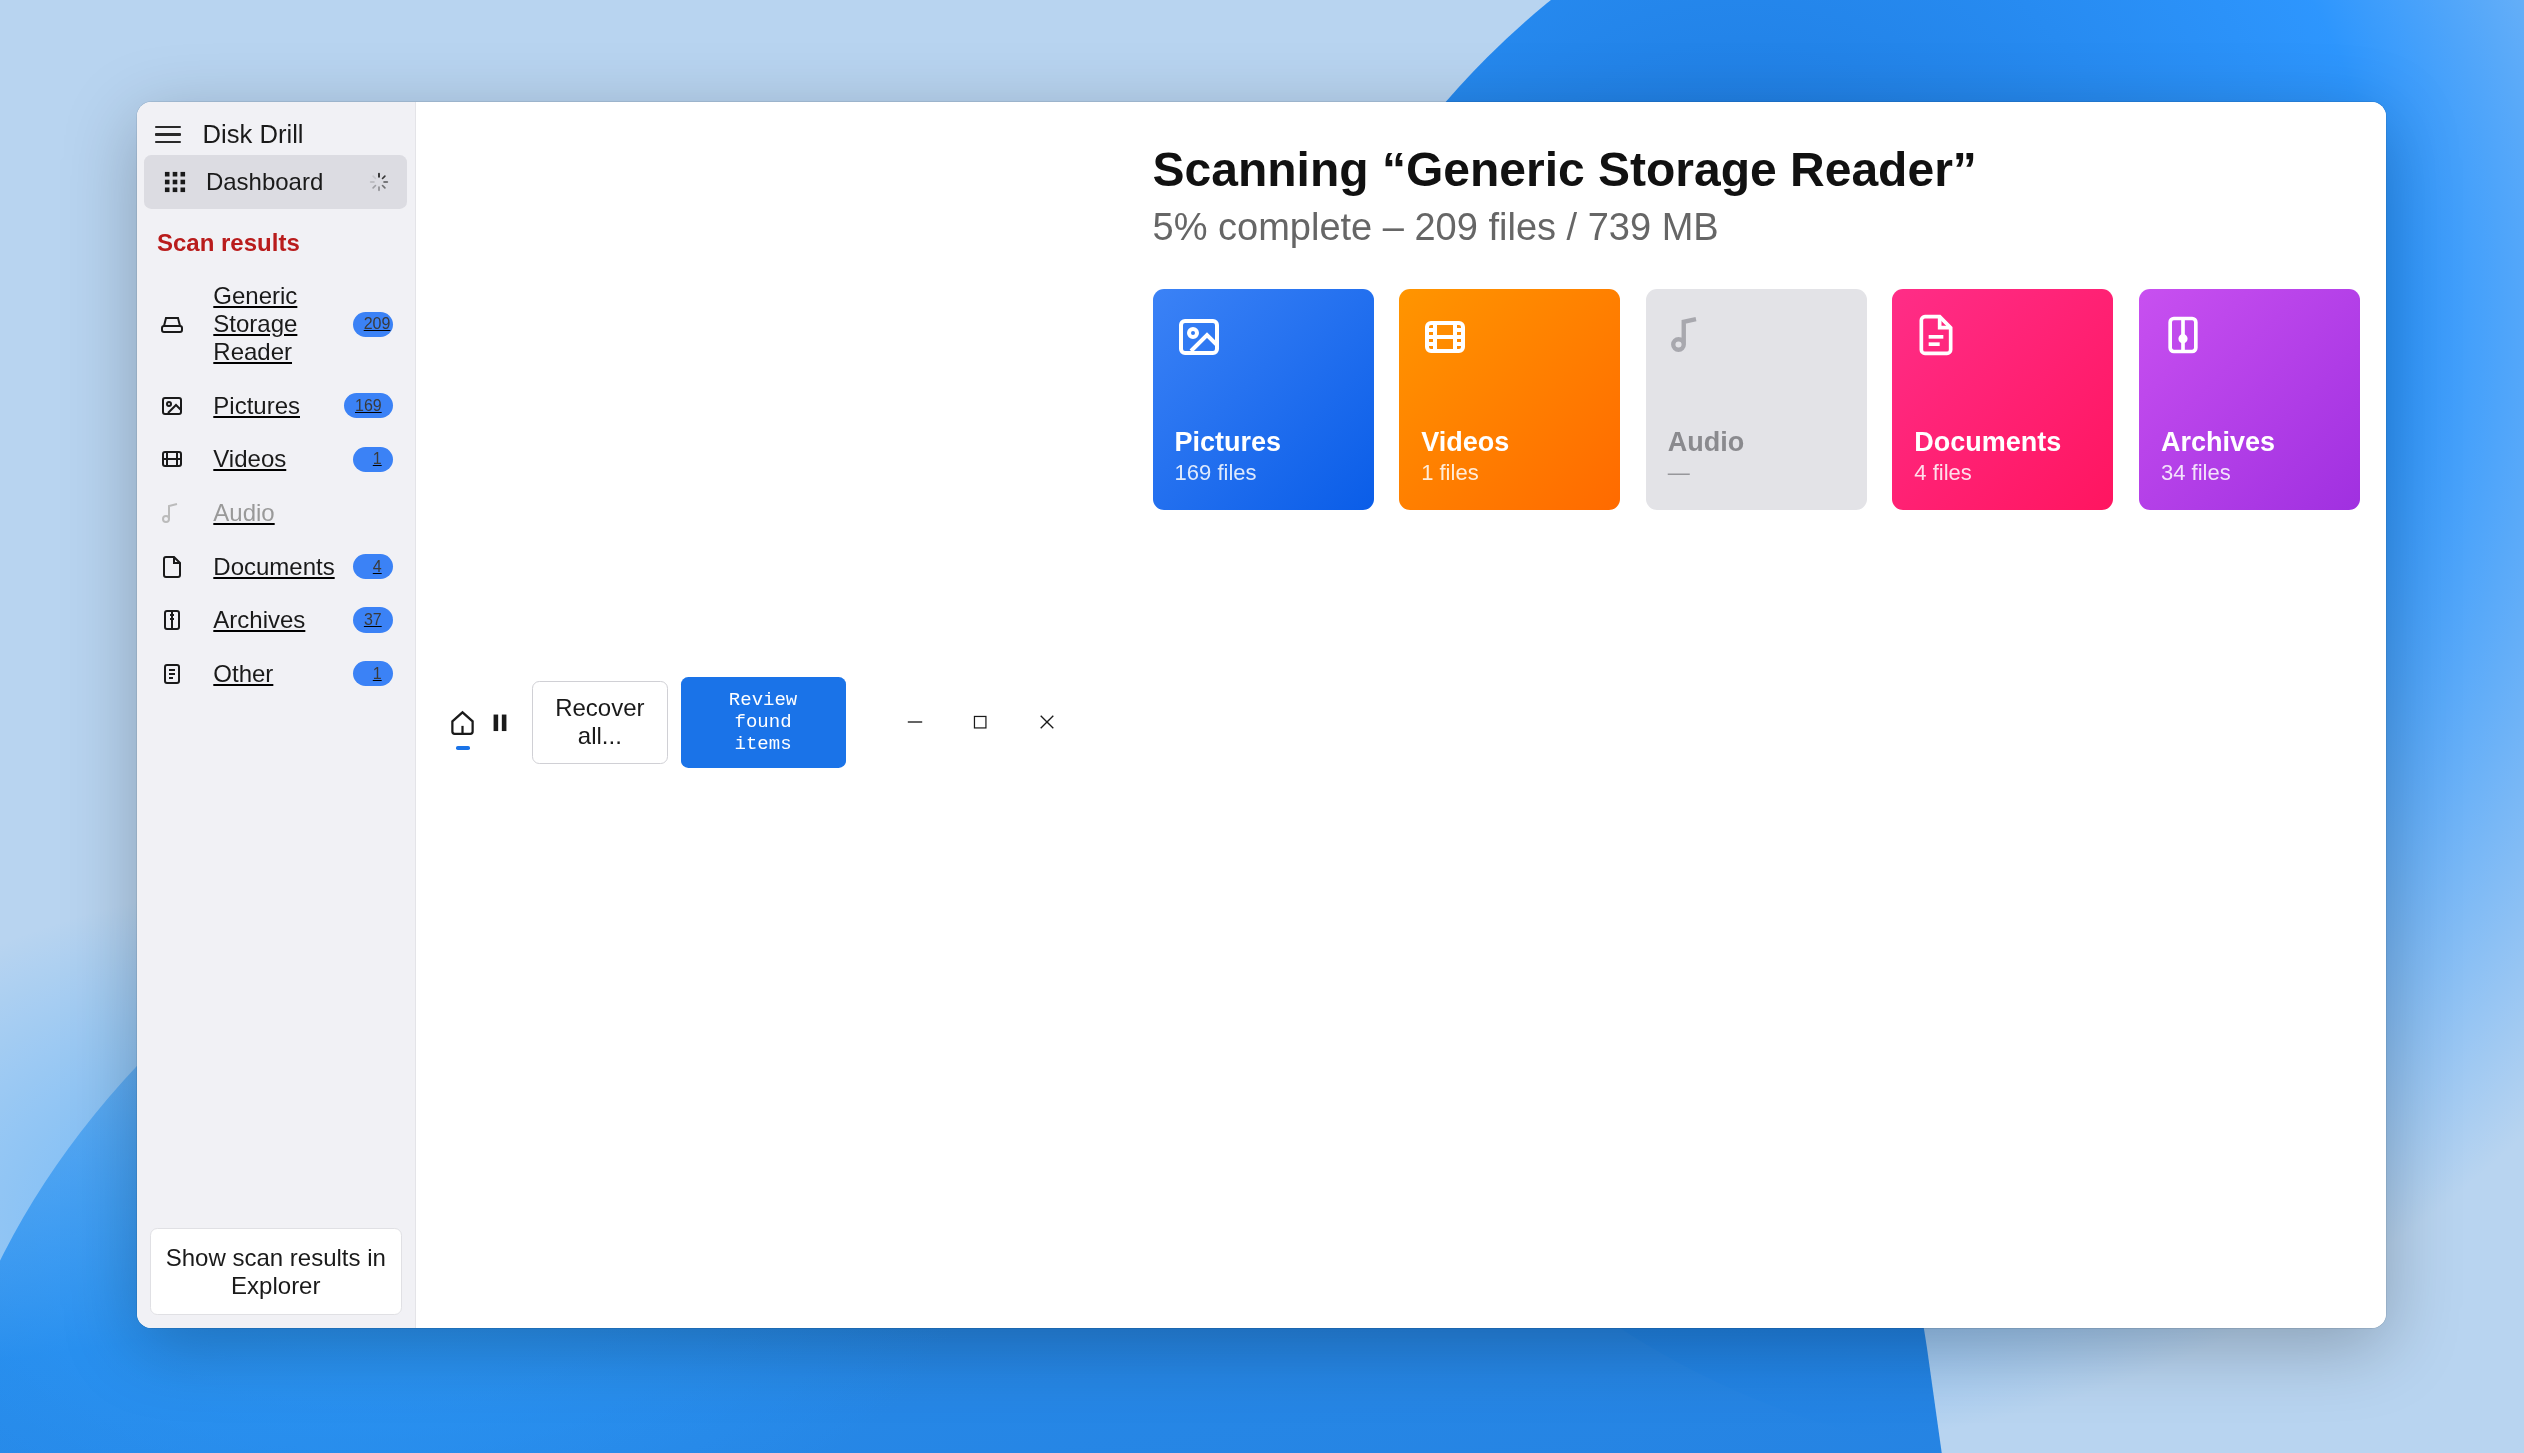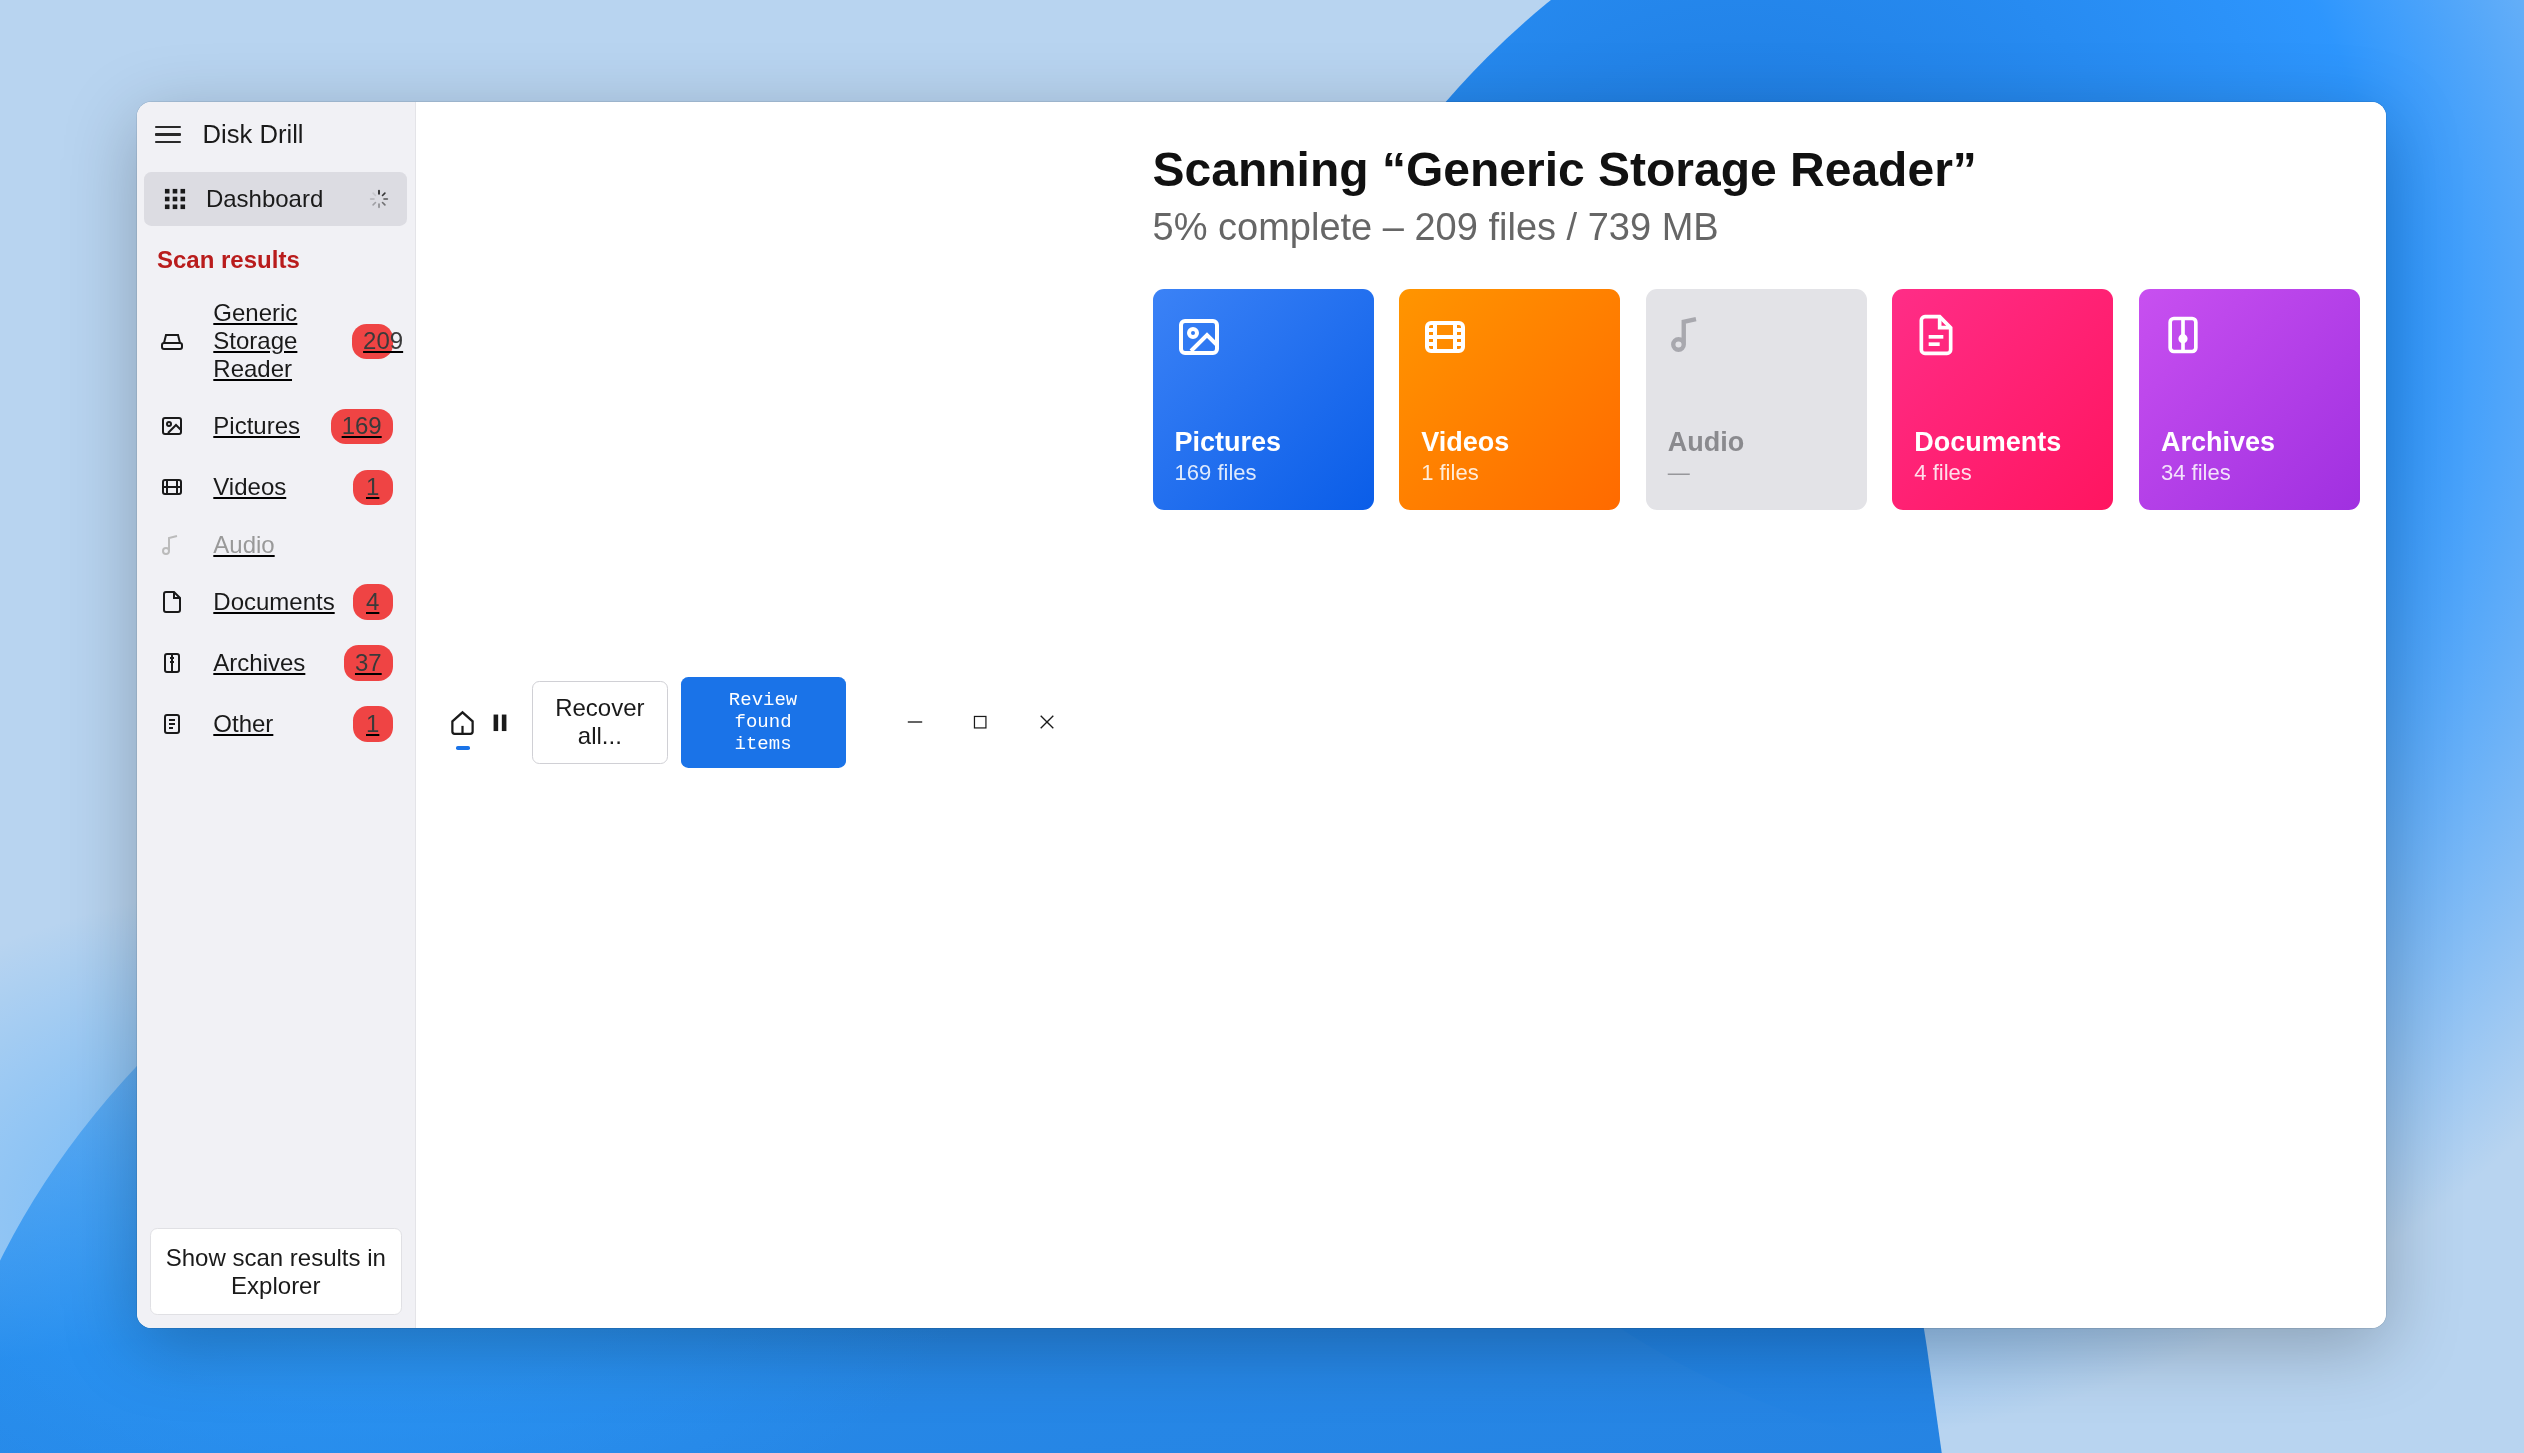--- a/index.html
+++ b/index.html
@@ -41,21 +41,21 @@
   width: 496px;
   background: #f1f1f5;
   display: flex;
   flex-direction: column;
   border-right: 0.9px solid #e4e4e8;
 }
 .sidebar-header {
   display: flex;
   align-items: center;
   gap: 22px;
-  padding: 18px 22px 23px 18px;
+  padding: 18px 22px 6px 18px;
 }
 .hamburger { width:25.6px; height:18px; display:flex; flex-direction:column; justify-content:space-between; cursor:pointer; }
 .hamburger span { height:2.3px; background:#2a2a2a; border-radius:0.9px; }
 .app-title { font-size:25.6px; color:#1a1a1a; font-weight:400; }
 
 .nav-list { padding: 0 7.3px; }
 .nav-item {
   display:flex; align-items:center; gap:18px;
   padding: 12.8px 18px;
   border-radius:7.3px;
@@ -73,27 +73,27 @@
   padding:12.8px 14.6px 12.8px 51px;
   cursor:pointer;
   font-size:24px;
   color:#1a1a1a;
   border-radius:7.3px;
 }
 .scan-item.muted { color:#999; }
 .scan-item .scan-icon { width:24px; height:24px; margin-left:-35px; margin-right:11px; display:flex; align-items:center; justify-content:center; flex-shrink:0; }
 .scan-item .badge {
   margin-left:auto;
-  background:#ef4444;
+  background:#3b82f6;
   color:#3a3a3a;
-  font-size:24px;
+  font-size:16px;
   border-radius:14.6px;
   min-width:40px;
   padding:3.7px 11px;
-  text-align:center;
+  text-align:right;
 }
 .sidebar-footer { margin-top:auto; padding:12.8px; }
 .explorer-btn {
   width:100%;
   background:#fff;
   border:0.9px solid #e0e0e4;
   border-radius:7.3px;
   padding:14.6px;
   font-size:24px;
   color:#1a1a1a;

